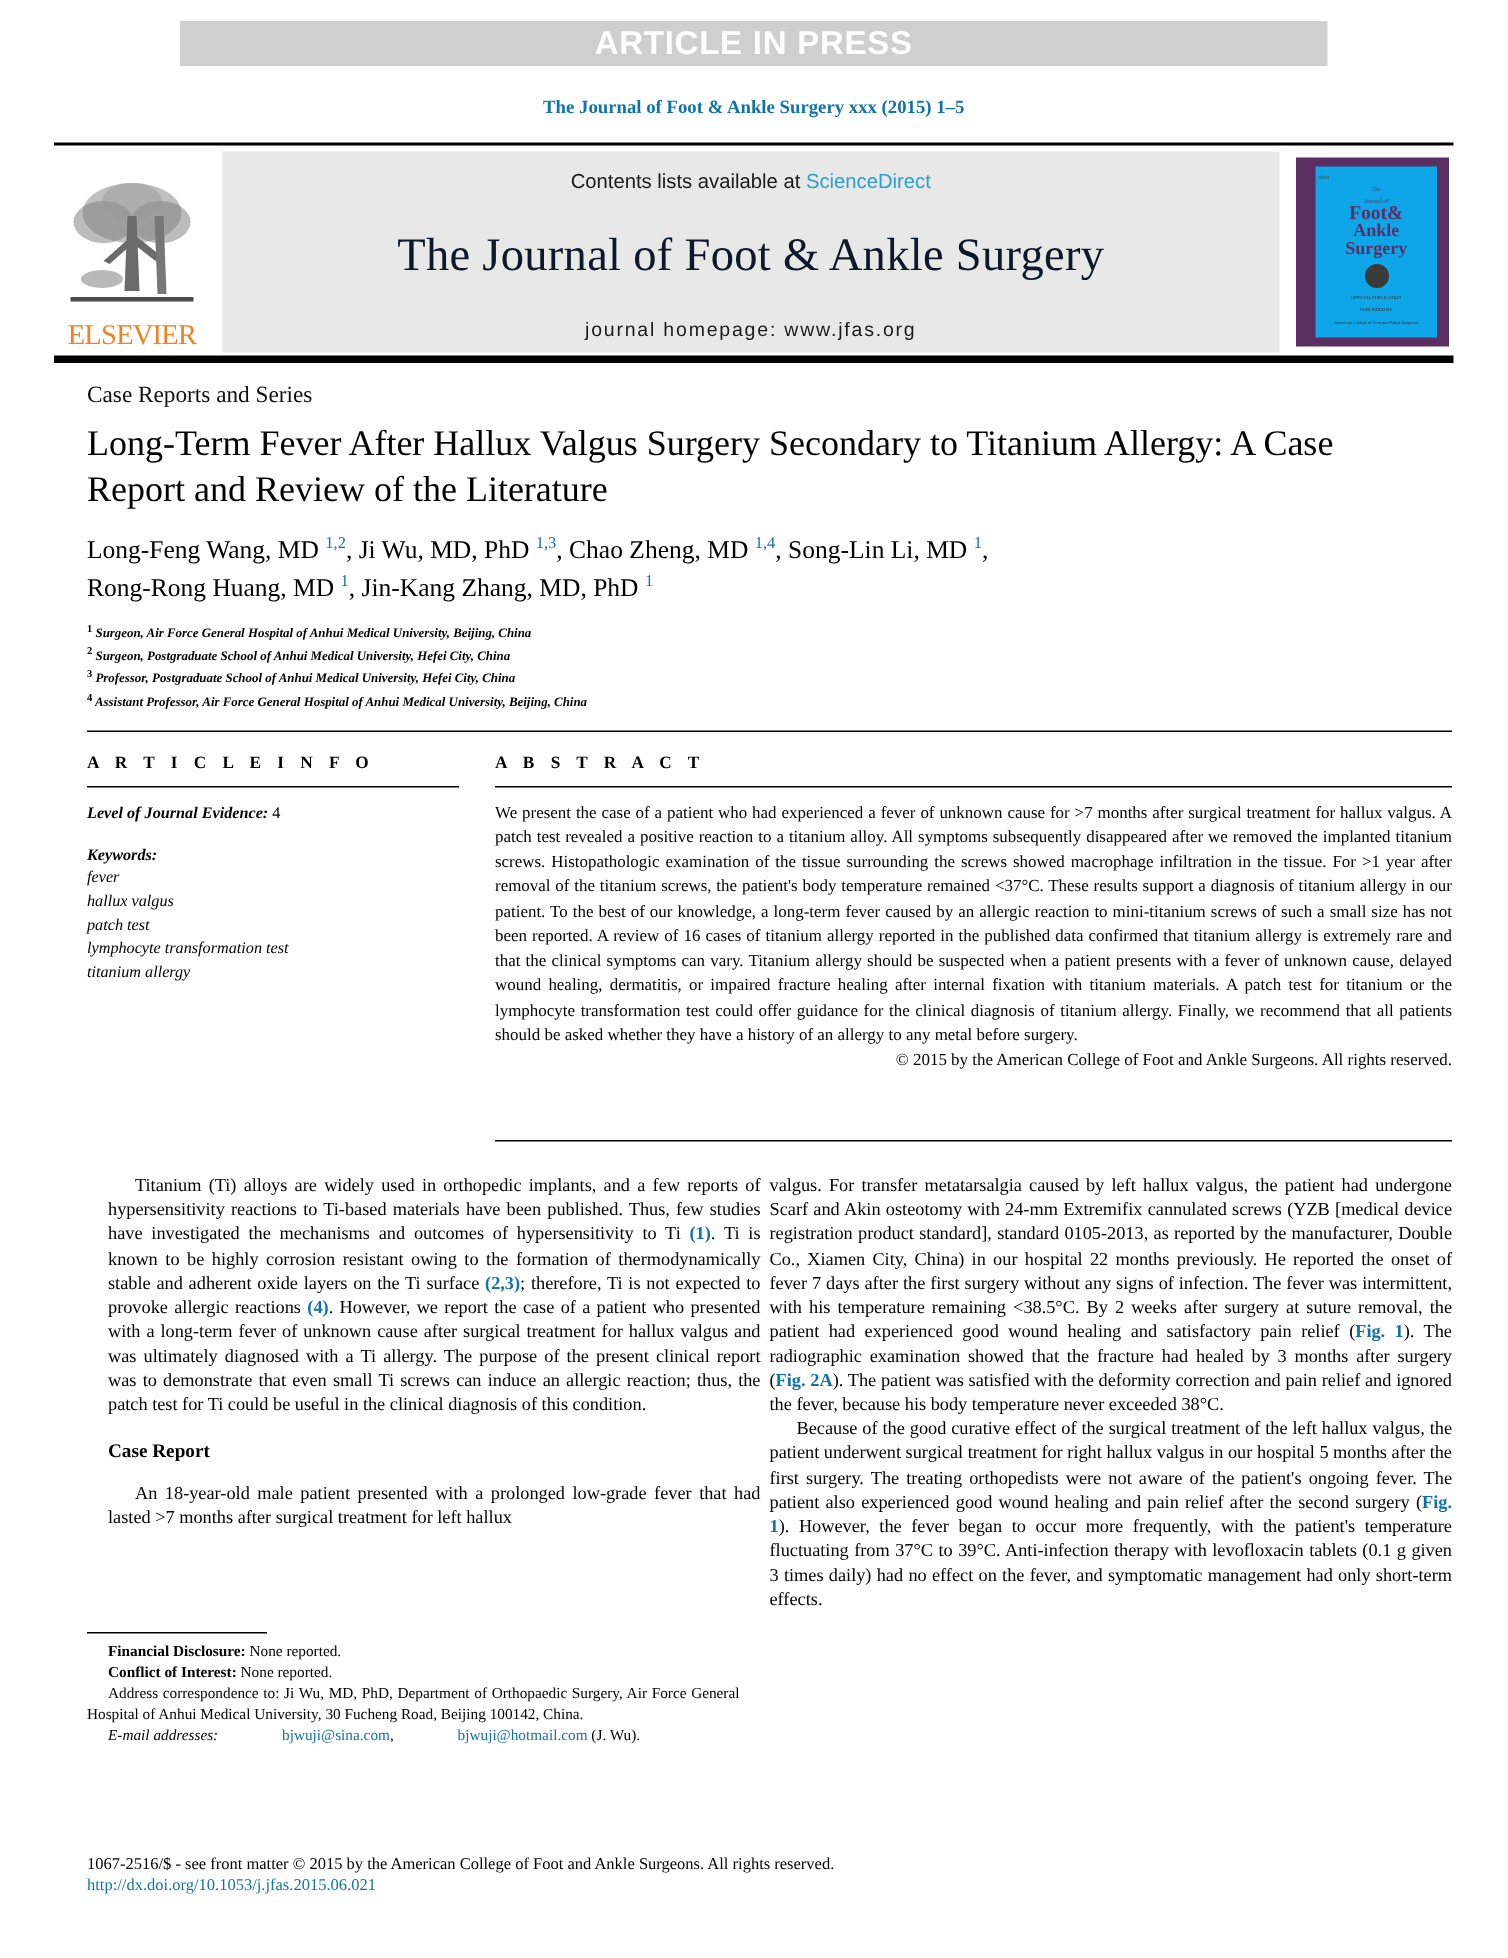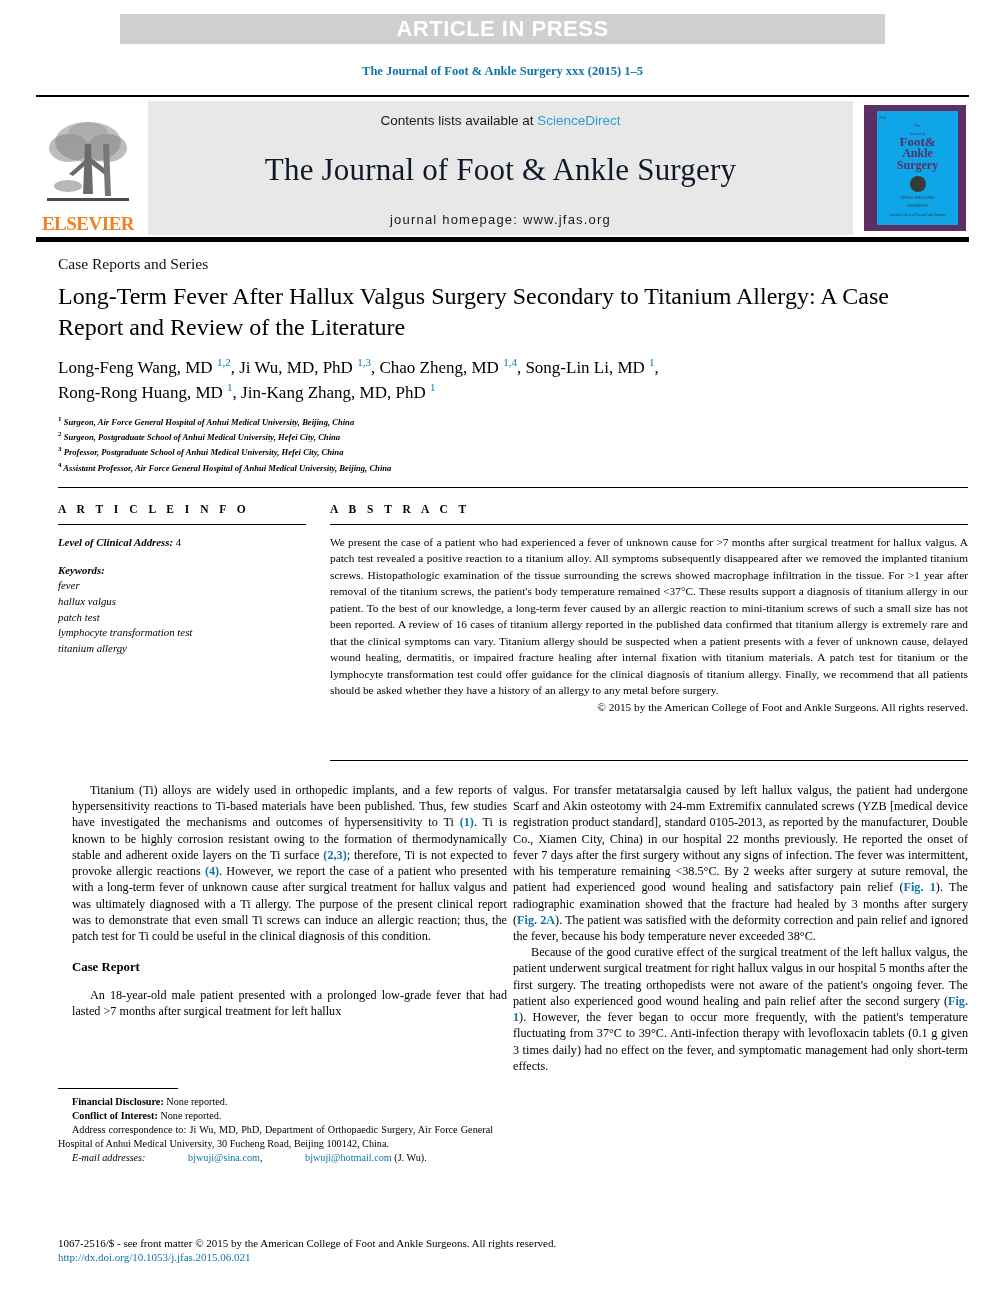--- a/index.html
+++ b/index.html
@@ -72,21 +72,21 @@
     justify-content: flex-end;
     padding-bottom: 2px;
   }
   .elsevier-tree {
     width: 90px;
     height: 100px;
     display: block;
   }
   .elsevier-word {
     font-family: "Liberation Serif", serif;
-    font-weight: bold;
+    font-weight: normal;
     font-size: 19px;
     color: #f08122;
     letter-spacing: -0.5px;
     line-height: 1;
   }
   .masthead-center {
     flex: 1;
     background: #e8e8e8;
     margin: 0 8px 0 8px;
     display: flex;
@@ -423,21 +423,21 @@
       <div><sup>4</sup><span> Assistant Professor, Air Force General Hospital of Anhui Medical University, Beijing, China</span></div>
     </div>
 </div>
 
 <div class="head-rule"></div>
 
 <div class="info-col">
   <div class="sec-head">A R T I C L E    I N F O</div>
   <div class="thin-rule"></div>
   <div class="info-line">
-    <i>Level of Clinical Address:</i>
+    <i>Level of Journal Evidence:</i>
     <span>4</span>
   </div>
   <div style="height:12px"></div>
   <div class="info-line kw-head">Keywords:</div>
   <div class="kw-list" id="kwlist">
       <div>fever</div>
       <div>hallux valgus</div>
       <div>patch test</div>
       <div>lymphocyte transformation test</div>
       <div>titanium allergy</div>

